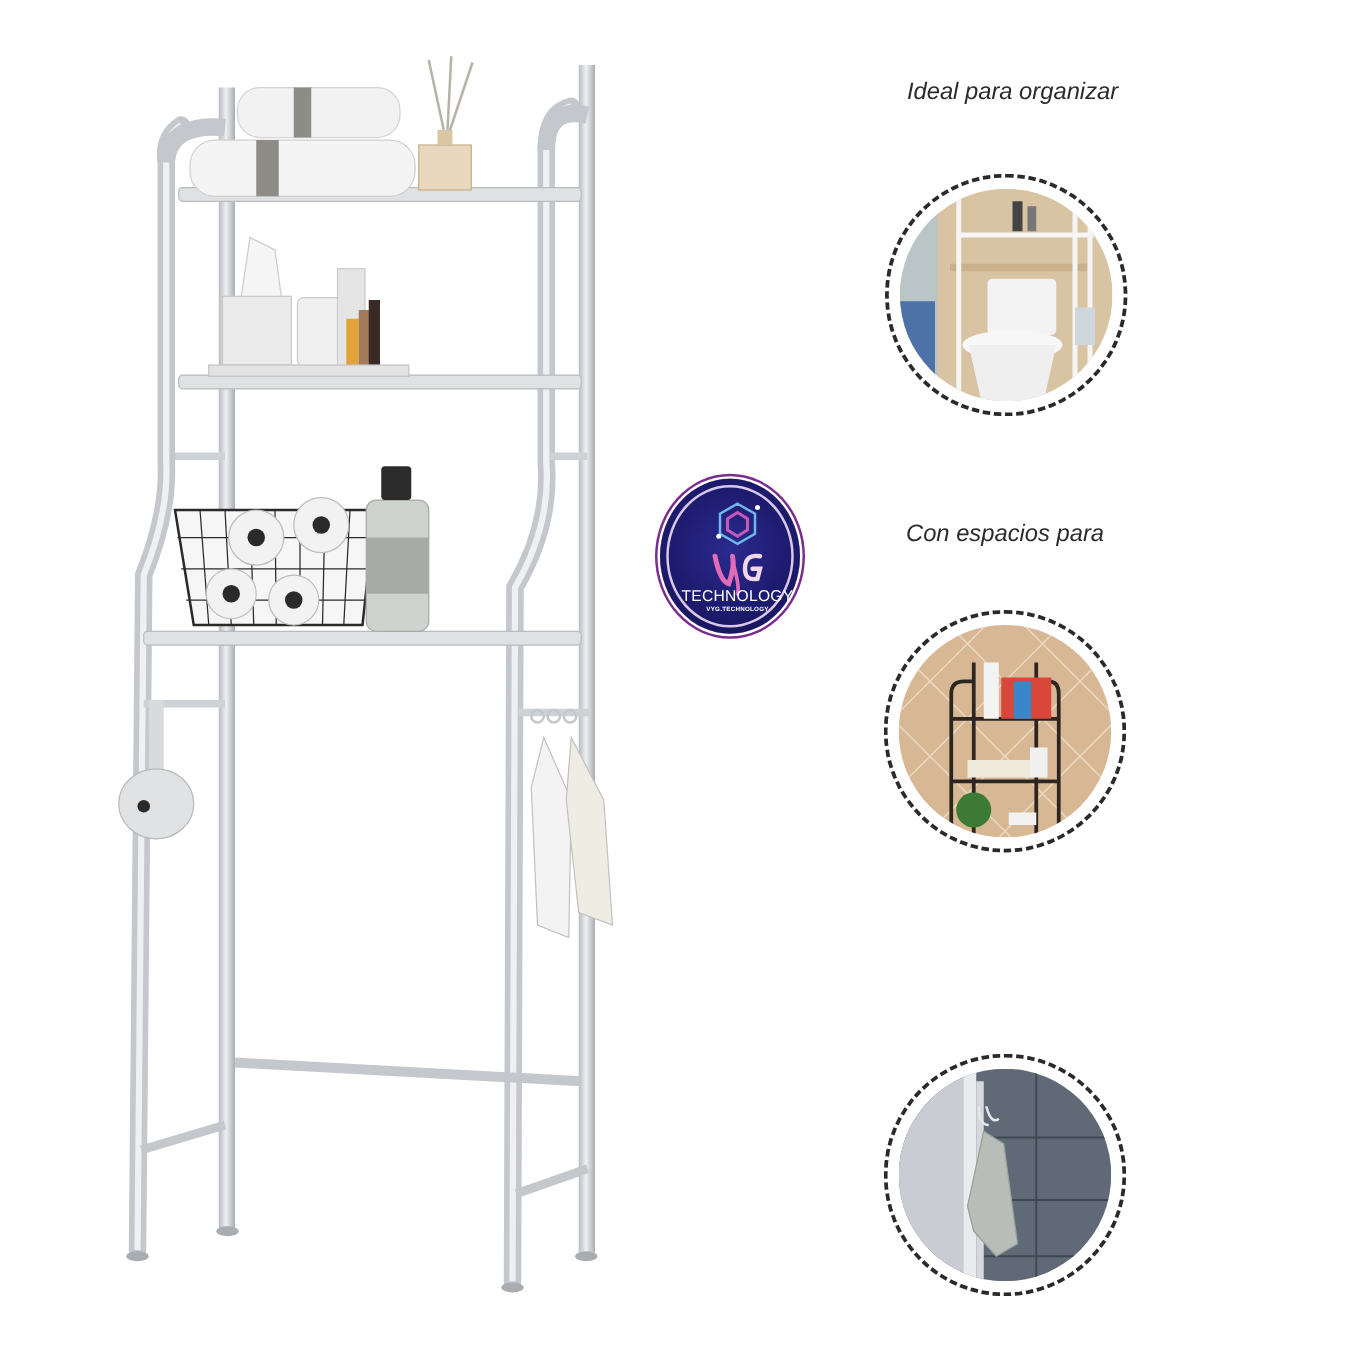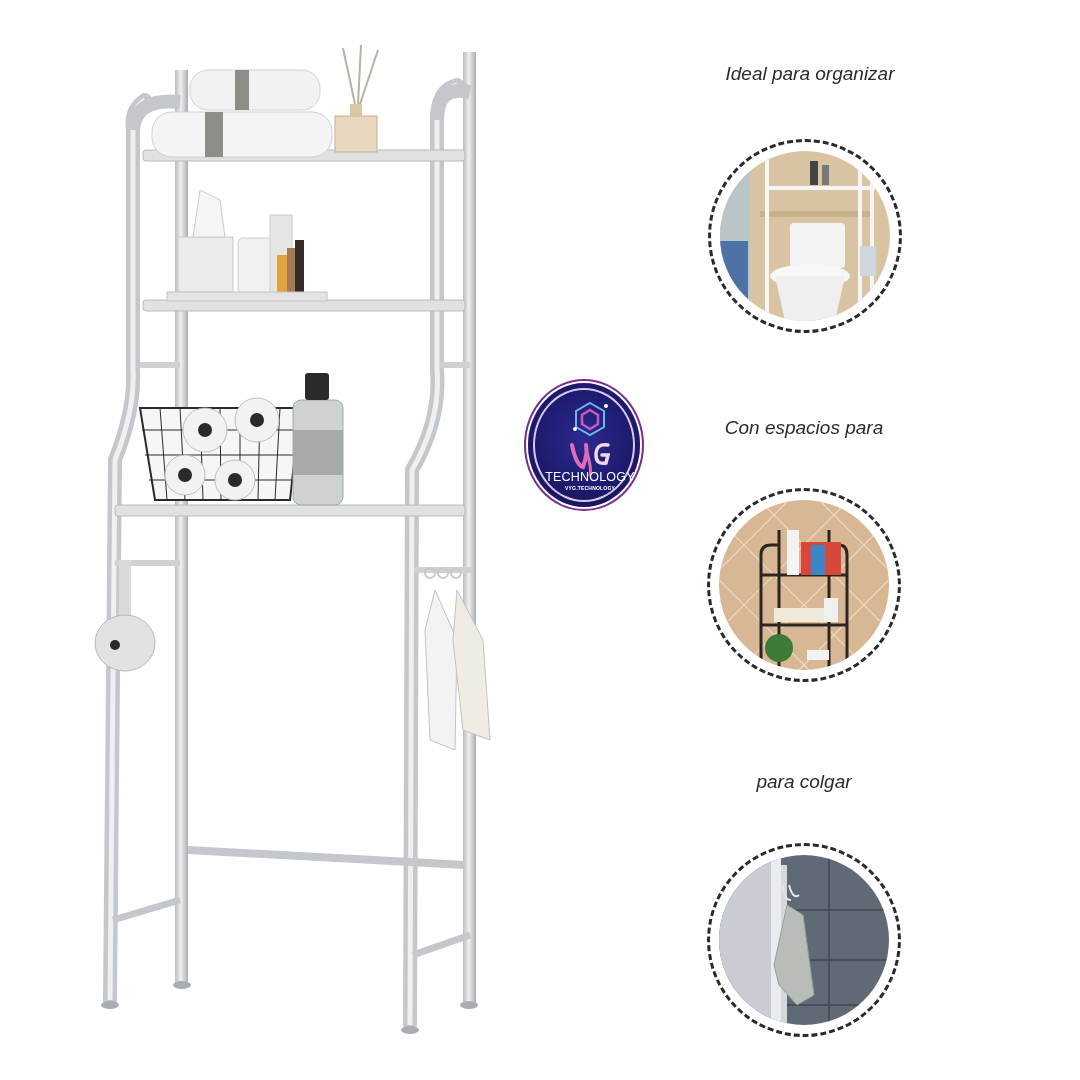--- a/index.html
+++ b/index.html
@@ -195,21 +195,20 @@
       <rect x="92" y="45" width="14" height="30" fill="#3b86c9"></rect>
       <rect x="55" y="108" width="50" height="14" fill="#efe9dc"></rect>
       <rect x="105" y="98" width="14" height="24" fill="#f0f0f0"></rect>
       <circle cx="60" cy="148" r="14" fill="#3d7a35"></circle>
       <rect x="88" y="150" width="22" height="10" fill="#f2f2f2"></rect>
     </svg>
   </div>
 </div>
 
 <div class="feature-caption" style="left:654px; top:768px;">
-  <div>para colgar</div>
 </div>
 <div class="feature-circle" style="left:707px; top:843px;">
   <div class="feature-photo">
     <svg viewBox="0 0 170 170">
       <rect width="170" height="170" fill="#5f6a76"></rect>
       <rect x="0" y="0" width="60" height="170" fill="#c9cdd3"></rect>
       <g stroke="#3f4852" stroke-width="1.5">
         <line x1="110" y1="0" x2="110" y2="170"></line>
           <line x1="60" y1="55" x2="170" y2="55"></line>
           <line x1="60" y1="105" x2="170" y2="105"></line>

